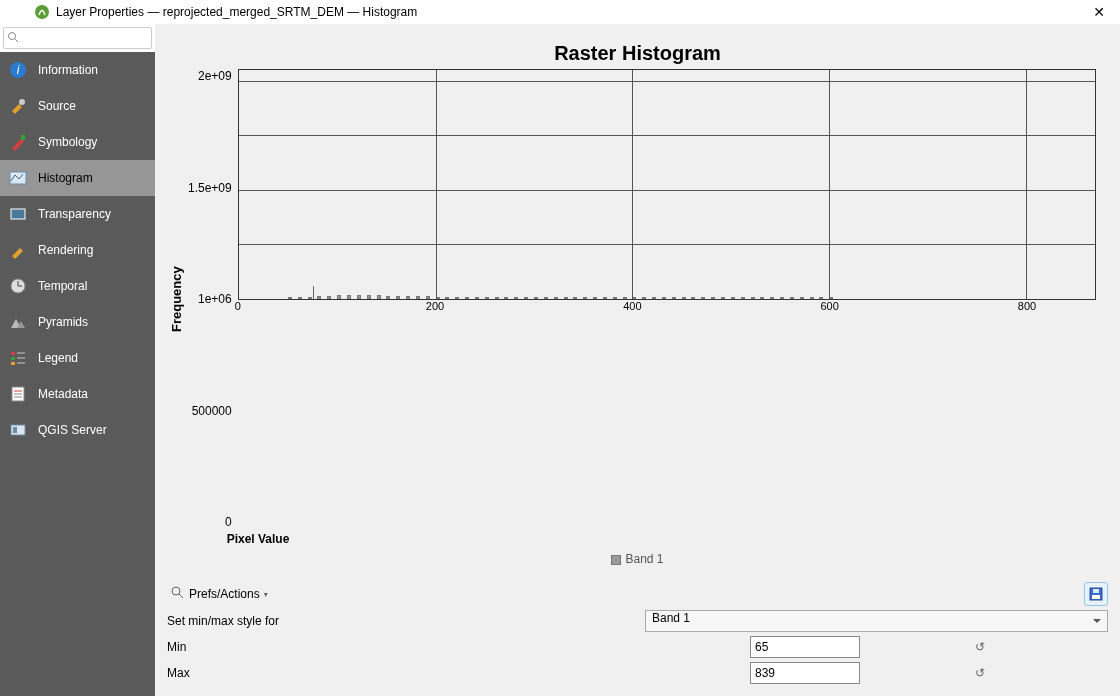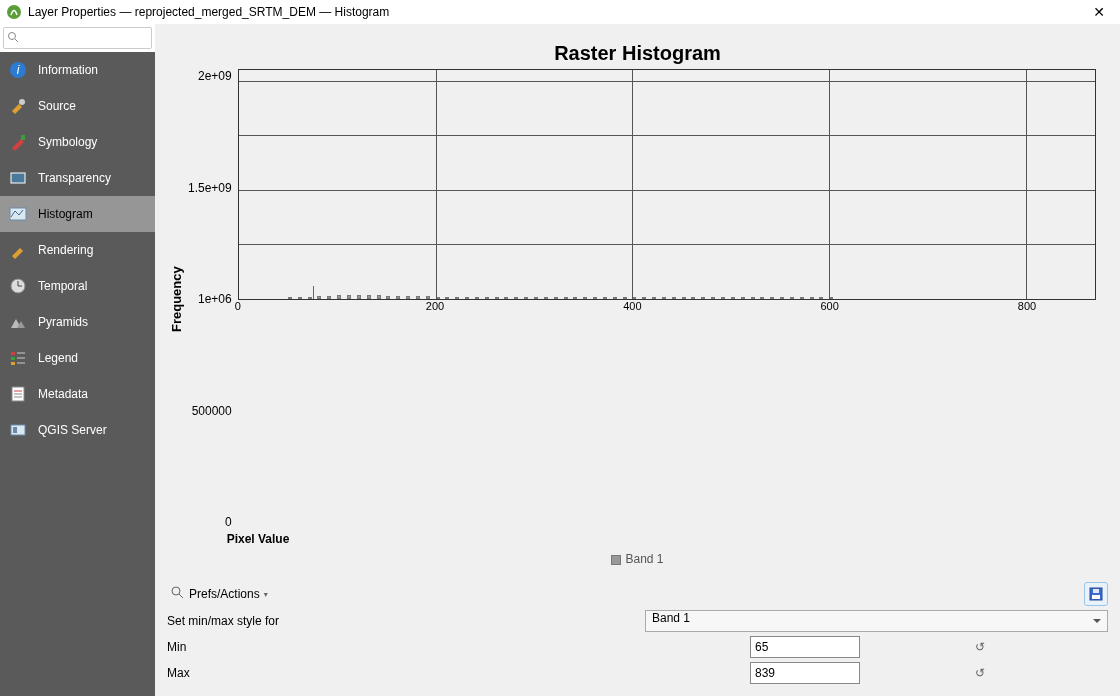--- a/index.html
+++ b/index.html
@@ -1,17 +1,17 @@
 <!DOCTYPE html>
 <html><head>
 <meta charset="utf-8">
 <style>
 * { box-sizing: border-box; margin: 0; padding: 0; font-family: "Segoe UI", Tahoma, sans-serif; font-size: 12px; }
 body { width: 1120px; height: 696px; background: #fff; display: flex; flex-direction: column; overflow: hidden; }
-.titlebar { height: 24px; display: flex; align-items: center; padding: 6px 6px; }
+.titlebar { height: 16px; display: flex; align-items: center; padding: 12px 6px; margin-left: 28px; }
 .tb-icon { width: 16px; height: 16px; margin-right: 6px; display:flex;align-items:center;justify-content:center; }
 .tb-title { flex: 1; font-size: 12px; }
 .tb-close { width: 30px; text-align: center; cursor: pointer; font-size: 14px; }
 .main { flex: 1; display: flex; min-height: 0; }
 .sidebar { width: 155px; background: #5a5a5a; display: flex; flex-direction: column; }
 .search-wrap { background: #fff; padding: 3px; }
 .search-input { width: 100%; height: 22px; border: 1px solid #ccc; border-radius: 2px; padding: 0 4px; background:#fff; color:#888; }
 .side-item { display:flex; align-items:center; height:36px; padding:0 8px; color:#fff; cursor:pointer; gap:10px; }
 .side-item.active { background:#969696; color:#000; }
 .side-ico { width:20px;height:20px;display:flex;align-items:center;justify-content:center; }
@@ -97,37 +97,37 @@
     </div>
     <div class="side-item">
       <span class="side-ico">
           <svg width="18" height="18">
             <path d="M3 15 L12 6 L15 9 L6 18 Z" fill="#d04040"></path>
             <rect x="12" y="2" width="4" height="5" fill="#3a9e3a"></rect>
           </svg>
         </span>
       <span>Symbology</span>
     </div>
+    <div class="side-item active">
+      <span class="side-ico">
+          <svg width="18" height="18">
+            <rect x="1" y="3" width="16" height="12" fill="#dce8f0" stroke="#6a8aaa"></rect>
+            <polyline points="2,12 6,6 10,10 14,5" fill="none" stroke="#3a6a9a"></polyline>
+          </svg>
+        </span>
+      <span>Histogram</span>
+    </div>
     <div class="side-item">
       <span class="side-ico">
           <svg width="18" height="18">
             <rect x="2" y="4" width="14" height="10" fill="#4a7a9a"></rect>
             <rect x="2" y="4" width="14" height="10" fill="none" stroke="#fff"></rect>
           </svg>
         </span>
       <span>Transparency</span>
-    </div>
-    <div class="side-item active">
-      <span class="side-ico">
-          <svg width="18" height="18">
-            <rect x="1" y="3" width="16" height="12" fill="#dce8f0" stroke="#6a8aaa"></rect>
-            <polyline points="2,12 6,6 10,10 14,5" fill="none" stroke="#3a6a9a"></polyline>
-          </svg>
-        </span>
-      <span>Histogram</span>
     </div>
     <div class="side-item">
       <span class="side-ico">
           <svg width="18" height="18">
             <path d="M3 15 L11 7 L14 10 L6 18 Z" fill="#e0a030"></path>
           </svg>
         </span>
       <span>Rendering</span>
     </div>
     <div class="side-item">

